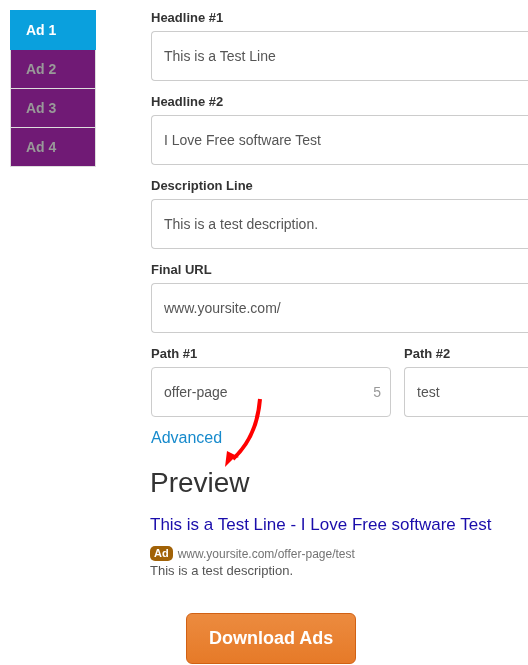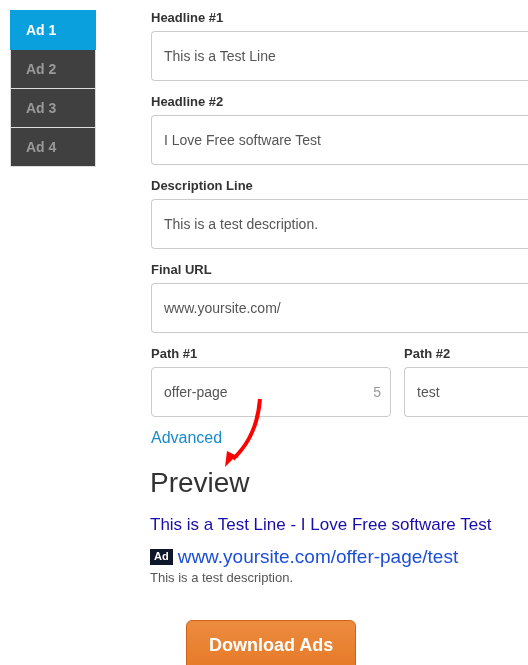--- a/index.html
+++ b/index.html
@@ -13,21 +13,21 @@
     .container { display: flex; padding: 10px 0 0 10px; }
     .tabs { width: 86px; margin-right: 55px; flex-shrink: 0; }
     .tab {
       border: 1px solid #ddd;
       border-top: none;
       padding: 11px 15px;
       font-size: 14px;
       font-weight: 700;
       color: #999;
       cursor: pointer;
-      background: #404040;
+      background: #701a75;
     }
     .tab:first-child { border-top: 1px solid #ddd; }
     .tab.active { background: #0aa0dd; color: #fff; border-color: #0aa0dd; }
     .form-area { flex: 1; min-width: 0; }
     .form-group { margin-bottom: 13px; }
     .form-label {
       font-weight: 700;
       font-size: 13px;
       color: #333;
       display: block;
@@ -87,30 +87,30 @@
       font-family: Arial, sans-serif;
       margin-bottom: 11px;
     }
     .preview-url-row {
       display: flex;
       align-items: center;
       gap: 5px;
       margin-bottom: 2px;
     }
     .ad-badge {
-      background: #0f172a;
+      background: #a16207;
       color: #fff;
       font-size: 11px;
       font-weight: 700;
       padding: 1px 4px;
-      border-radius: 0;
+      border-radius: 5px;
       font-family: Arial, sans-serif;
       line-height: 1.2;
     }
-    .preview-url { color: #1d4ed8; font-size: 19px; font-family: Arial, sans-serif; }
+    .preview-url { color: #737373; font-size: 12px; font-family: Arial, sans-serif; }
     .preview-desc { color: #555; font-size: 13px; font-family: Arial, sans-serif; }
     .download-btn {
       margin-top: 35px;
       background: linear-gradient(#ec8b3f, #e67a28);
       color: #fff;
       font-size: 18px;
       font-weight: 700;
       border: 1px solid #d16114;
       border-radius: 6px;
       padding: 14px 22px;

